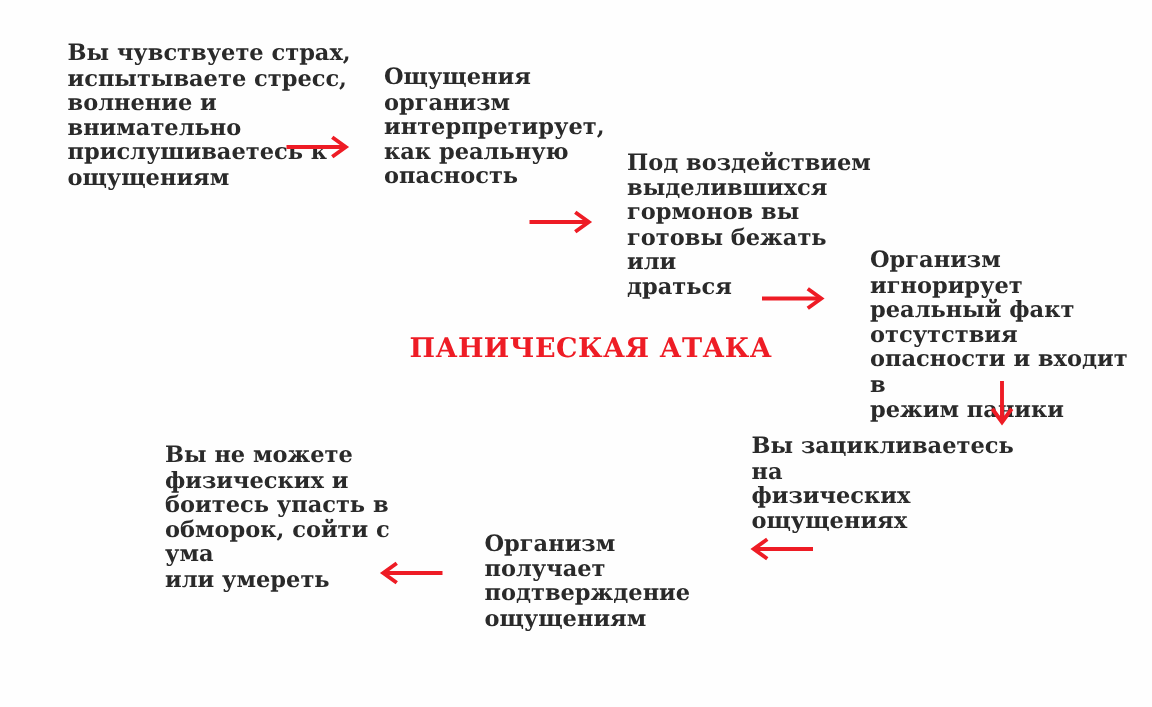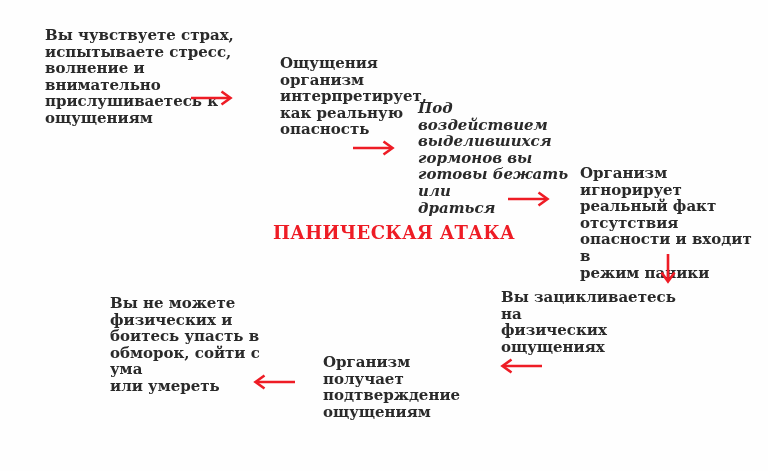--- a/index.html
+++ b/index.html
@@ -39,22 +39,22 @@
     white-space: nowrap;
   }
   .arrow {
     position: absolute;
     color: var(--accent);
     display: block;
   }
   .arrow svg { display: block; }
   
   .n0 { left: 33px;  top: 27px;  width: 200px; margin-left: 12px; }
-  .n1 { left: 256px; top: 55px;  width: 160px; margin-left: 24px; }
-  .n2 { left: 418px; top: 100px; width: 165px; font-style: italic; }
+  .n1 { left: 256px; top: 43px;  width: 160px; }
+  .n2 { left: 418px; top: 100px; width: 165px; }
   .n3 { left: 580px; top: 165px; width: 180px; }
   .n4 { left: 501px; top: 289px; width: 185px; }
   .n5 { left: 323px; top: 354px; width: 165px; }
   .n6 { left: 110px; top: 295px; width: 175px; }
   
   .a0 { left: 190px; top: 90px;  }
   .a1 { left: 352px; top: 140px; }
   .a2 { left: 507px; top: 191px; }
   .a3 { left: 660px; top: 253px; }
   .a4 { left: 499px; top: 358px; }

